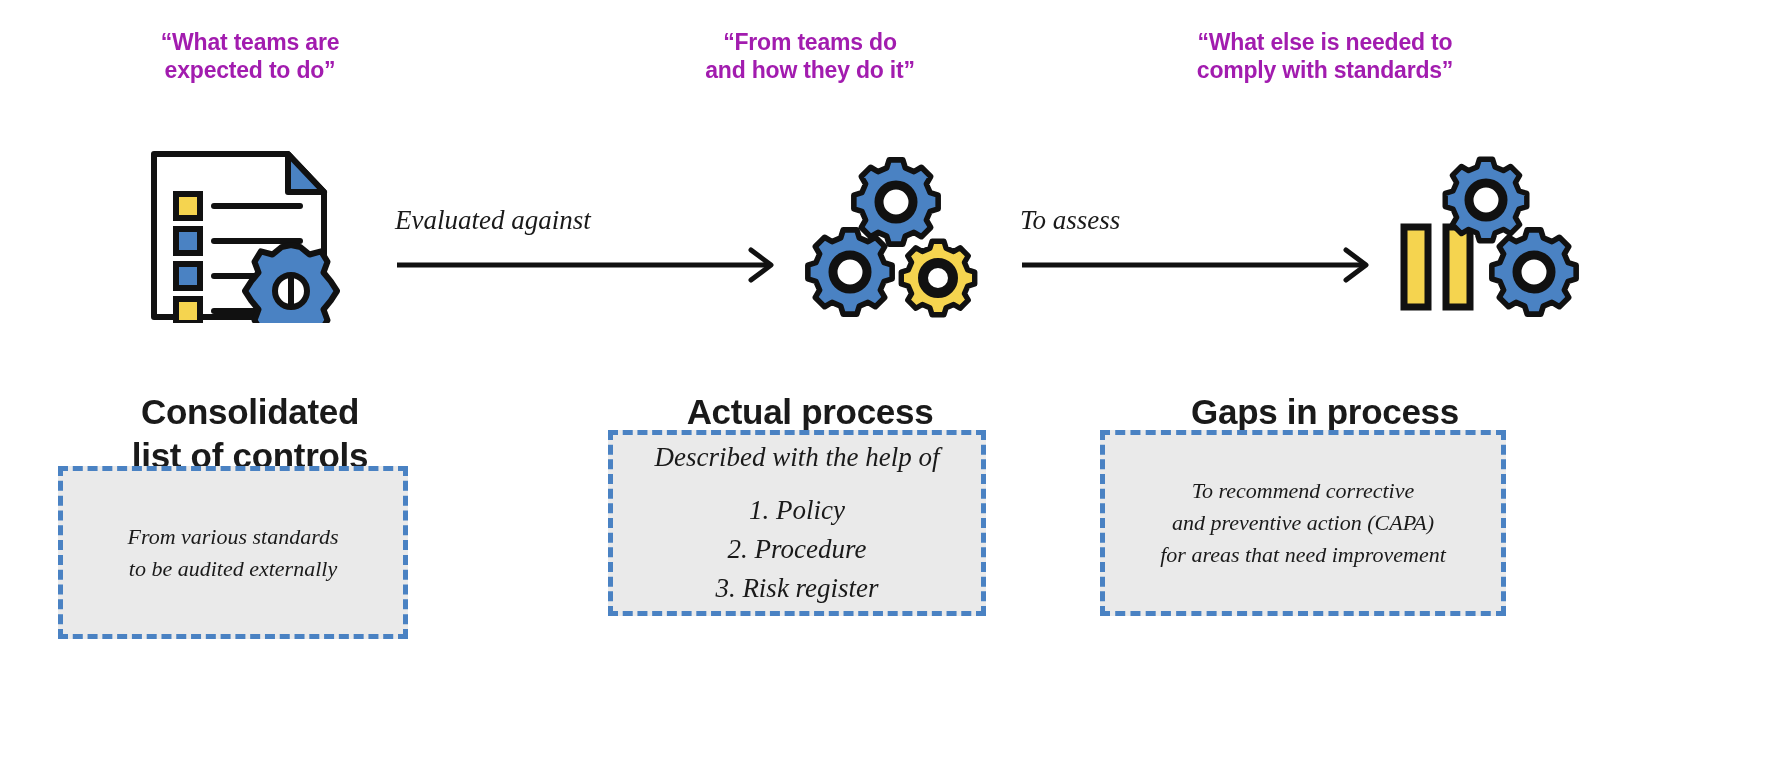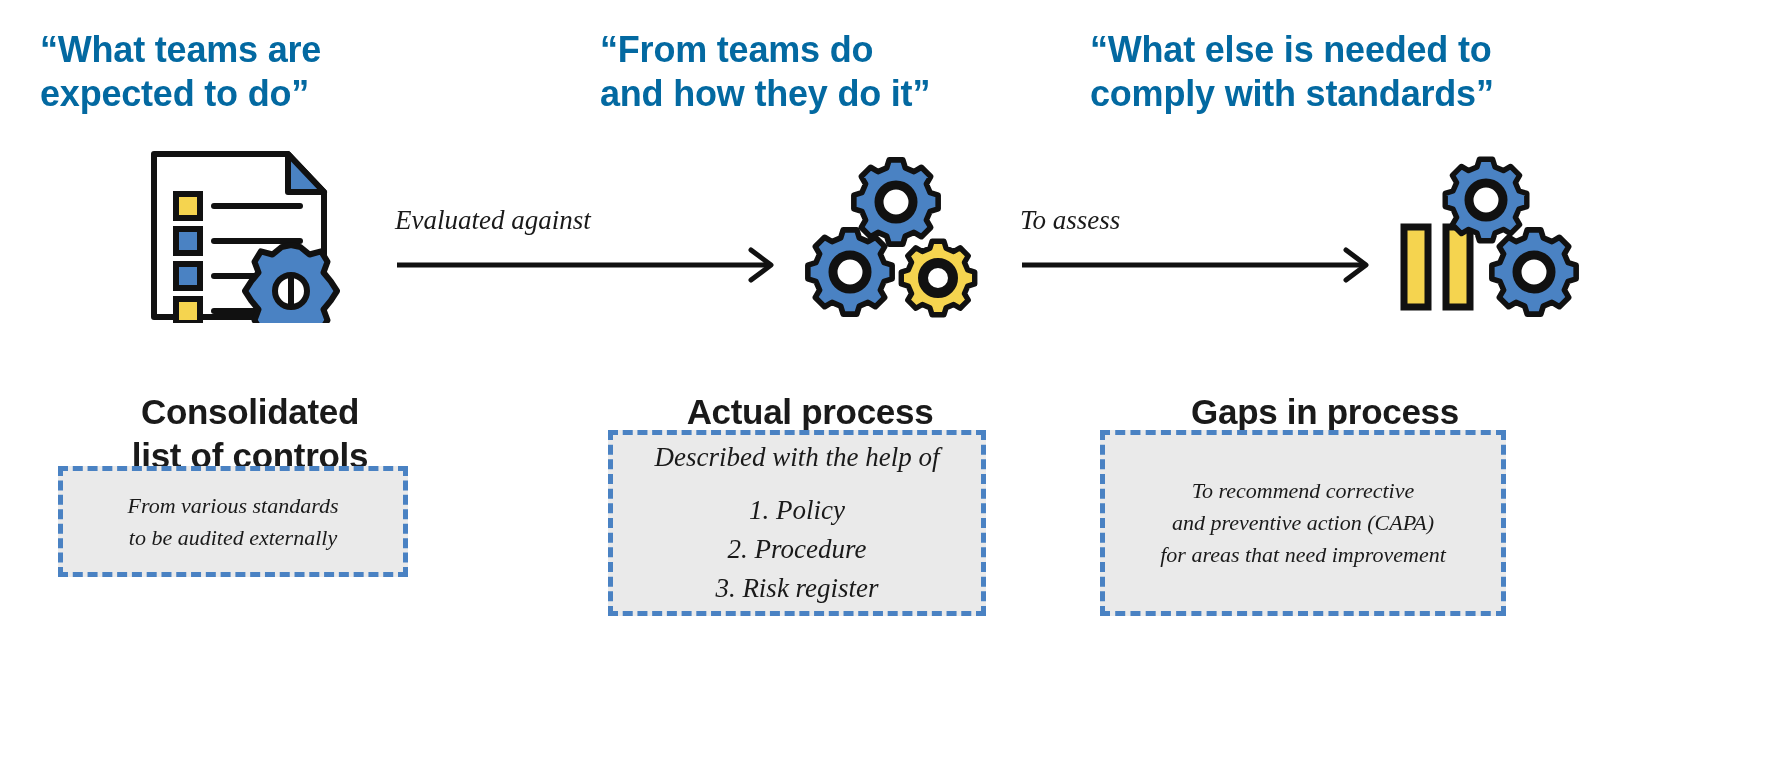--- a/index.html
+++ b/index.html
@@ -14,25 +14,26 @@
   #stage {
     position: relative;
     width: 1782px;
     height: 758px;
     background: #ffffff;
   }
 
   
   .quote-heading {
     position: absolute;
-    color: #0369a1;
+    color: #a21caf;
     font-family: "Liberation Sans", sans-serif;
     font-weight: bold;
-    font-size: 36px;
+    font-size: 23px;
     line-height: 1.23;
+    text-align: center;
     white-space: pre-line;
     letter-spacing: -0.2px;
   }
   #quote-1 { left: 40px;   top: 28px;  width: 420px; }
   #quote-2 { left: 600px;  top: 28px;  width: 420px; }
   #quote-3 { left: 1090px; top: 28px;  width: 470px; }
 
   
   .col-title {
     position: absolute;
@@ -95,21 +96,21 @@
     font-style: italic;
     font-size: 27px;
     line-height: 1.45;
     color: #1a1a1a;
     text-align: center;
     padding: 0 14px;
   }
   .note-list .lead { display: block; margin-bottom: 14px; }
   .note-list .item { display: block; font-weight: normal; }
 
-  #note-1 { left: 58px;   top: 466px; width: 350px; height: 111px; }
+  #note-1 { left: 58px;   top: 466px; width: 350px; height: 173px; }
   #note-2 { left: 608px;  top: 430px; width: 378px; height: 186px; }
   #note-3 { left: 1100px; top: 430px; width: 406px; height: 186px; }
 </style>
 </head>
 <body>
 
 <div id="stage">
 
   <div id="quote-1" class="quote-heading">“What teams are
 expected to do”</div>

